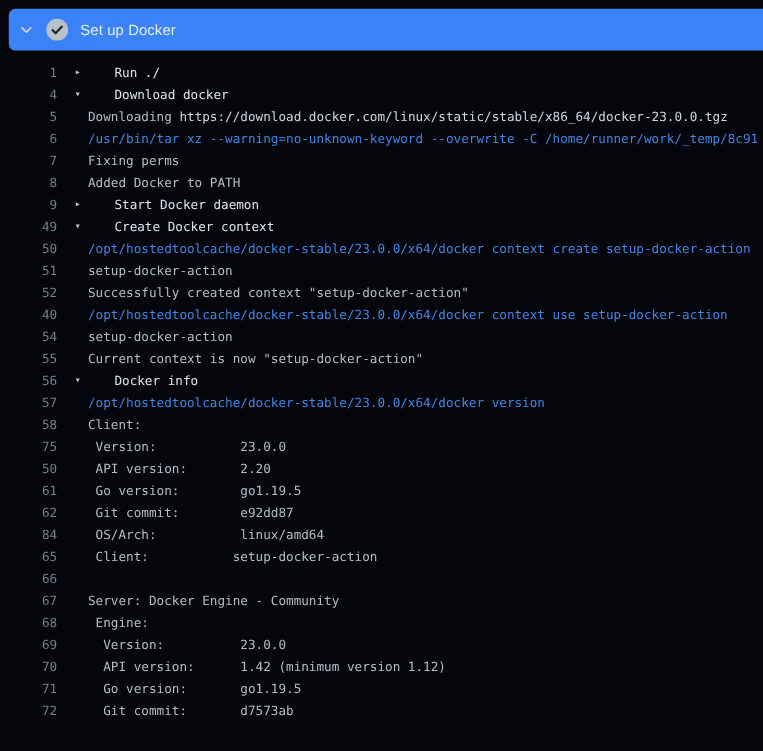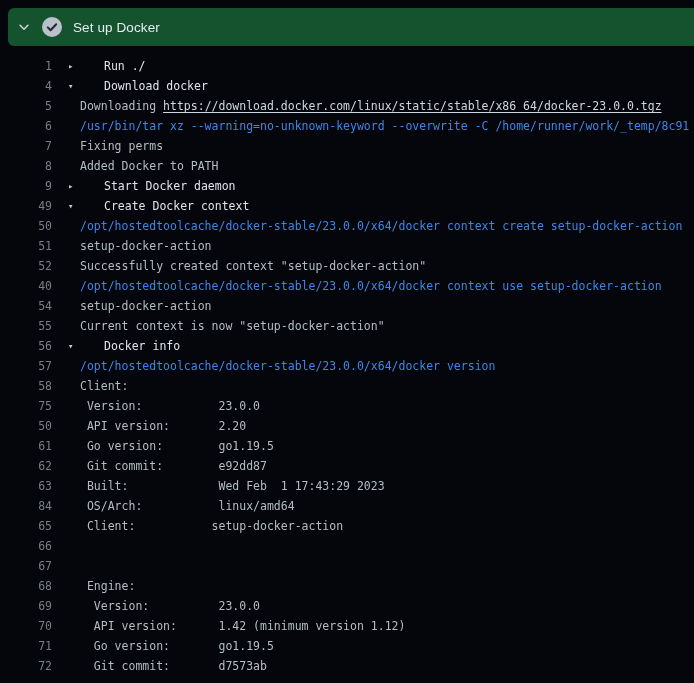--- a/index.html
+++ b/index.html
@@ -5,21 +5,21 @@
   * { margin: 0; padding: 0; box-sizing: border-box; }
   html, body {
     width: 694px; height: 683px;
     overflow: hidden;
     background: #04060b;
     font-family: "DejaVu Sans Mono", monospace;
   }
   .step-header {
     margin: 8px 0 0 8px;
     height: 38px;
-    background: #14532d;
+    background: #3b82f6;
     border-radius: 6px 0 0 6px;
     display: flex;
     align-items: center;
     padding: 0 12px 0 9px;
     cursor: pointer;
   }
   .chev { width: 14px; height: 14px; display: inline-flex; align-items: center; justify-content: center; }
   .chev svg { display: block; }
   .status {
     width: 20px; height: 20px;
@@ -58,21 +58,20 @@
     font-size: 9px;
     color: #c2cad2;
     cursor: pointer;
   }
   .tx { flex: 1 1 auto; overflow: hidden; }
   .tx.group   { color: #dfe5ec; margin-left: 24px; }
   .tx.plain   { color: #b4bdc6; }
   .tx.command { color: #4285e4; }
   .lnk {
     color: #ced7e0;
-    text-decoration: underline;
     text-underline-offset: 2px;
     cursor: pointer;
   }
 </style>
 </head>
 <body>
 
 <div>
 
   <div class="step-header">
@@ -105,25 +104,24 @@
       <div class="row"><span class="num">40</span><span class="mk"></span><span class="tx command">/opt/hostedtoolcache/docker-stable/23.0.0/x64/docker context use setup-docker-action</span></div>
       <div class="row"><span class="num">54</span><span class="mk"></span><span class="tx plain">setup-docker-action</span></div>
       <div class="row"><span class="num">55</span><span class="mk"></span><span class="tx plain">Current context is now "setup-docker-action"</span></div>
       <div class="row"><span class="num">56</span><span class="mk">▾</span><span class="tx group">Docker info</span></div>
       <div class="row"><span class="num">57</span><span class="mk"></span><span class="tx command">/opt/hostedtoolcache/docker-stable/23.0.0/x64/docker version</span></div>
       <div class="row"><span class="num">58</span><span class="mk"></span><span class="tx plain">Client:</span></div>
       <div class="row"><span class="num">75</span><span class="mk"></span><span class="tx plain"> Version:           23.0.0</span></div>
       <div class="row"><span class="num">50</span><span class="mk"></span><span class="tx plain"> API version:       2.20</span></div>
       <div class="row"><span class="num">61</span><span class="mk"></span><span class="tx plain"> Go version:        go1.19.5</span></div>
       <div class="row"><span class="num">62</span><span class="mk"></span><span class="tx plain"> Git commit:        e92dd87</span></div>
-      <div class="row"><span class="num">63</span><span class="mk"></span><span class="tx plain"> Built:             Wed Feb  1 17:43:29 2023</span></div>
       <div class="row"><span class="num">84</span><span class="mk"></span><span class="tx plain"> OS/Arch:           linux/amd64</span></div>
       <div class="row"><span class="num">65</span><span class="mk"></span><span class="tx plain"> Client:           setup-docker-action</span></div>
       <div class="row"><span class="num">66</span><span class="mk"></span><span class="tx plain"></span></div>
-      <div class="row"><span class="num">67</span><span class="mk"></span></div>
+      <div class="row"><span class="num">67</span><span class="mk"></span><span class="tx plain">Server: Docker Engine - Community</span></div>
       <div class="row"><span class="num">68</span><span class="mk"></span><span class="tx plain"> Engine:</span></div>
       <div class="row"><span class="num">69</span><span class="mk"></span><span class="tx plain">  Version:          23.0.0</span></div>
       <div class="row"><span class="num">70</span><span class="mk"></span><span class="tx plain">  API version:      1.42 (minimum version 1.12)</span></div>
       <div class="row"><span class="num">71</span><span class="mk"></span><span class="tx plain">  Go version:       go1.19.5</span></div>
       <div class="row"><span class="num">72</span><span class="mk"></span><span class="tx plain">  Git commit:       d7573ab</span></div>
     </div>
 
 </div>
 
 </body></html>

